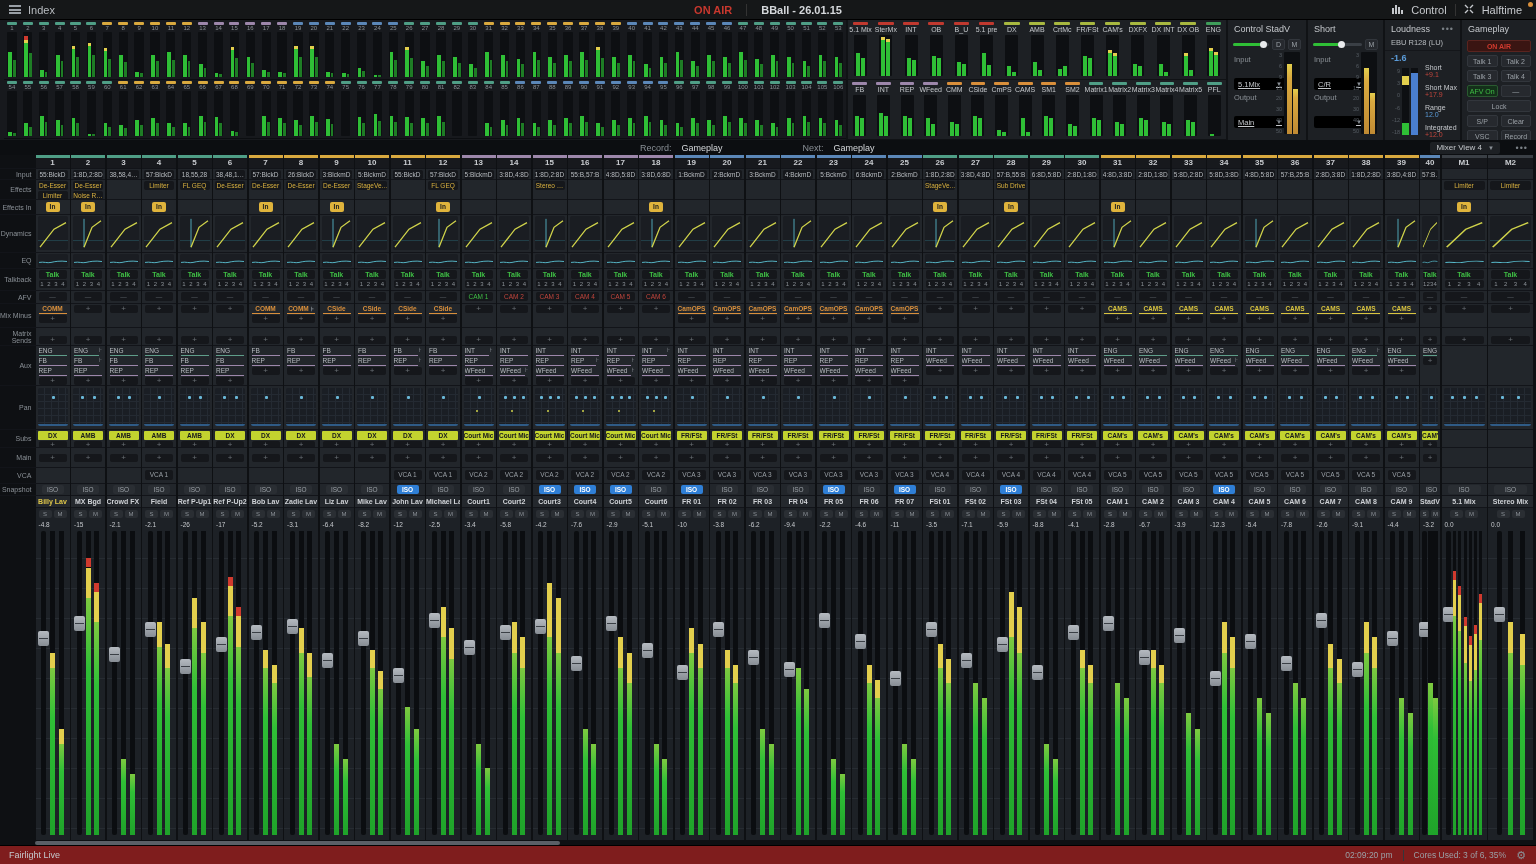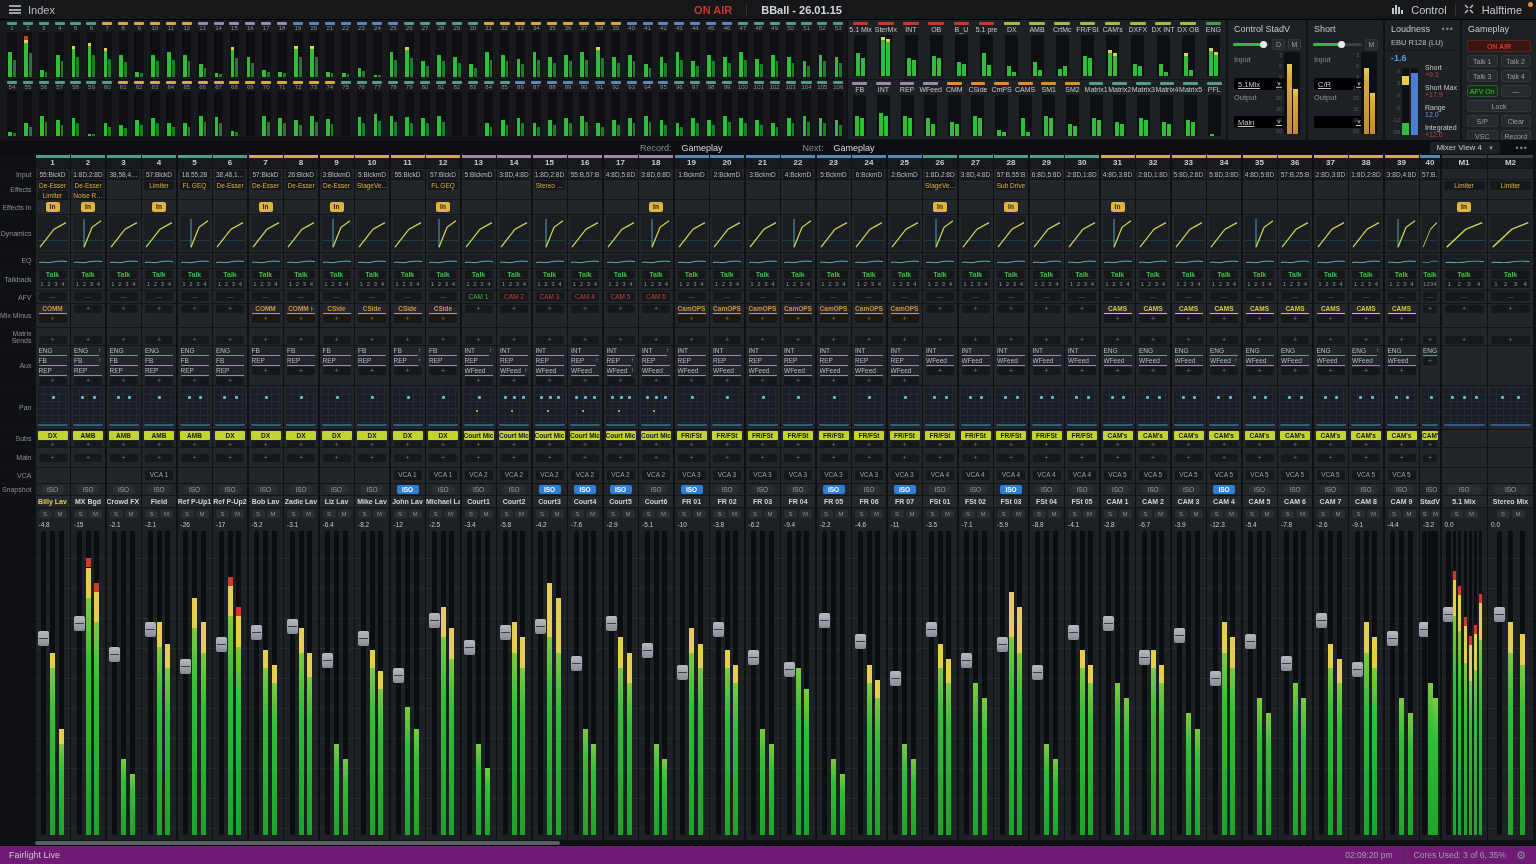--- a/index.html
+++ b/index.html
@@ -152,21 +152,21 @@
   .fhandle{position:absolute;left:-3px;width:11px;height:15px;background:linear-gradient(#b5bac0,#878d94);border-radius:2px;}
   .fhandle::after{content:"";position:absolute;left:1px;right:1px;top:7px;height:1px;background:#3a3f45;}
   .mtrack{width:5px;background:#0b0d10;position:relative;}
   .mtrack.thin{width:3px;}
   .mfill{position:absolute;left:0;right:0;bottom:0;background:linear-gradient(#7ec940,#2fbf36 30%,#1fa32a);}
   .mtip{position:absolute;left:0;right:0;background:#e3cf4d;}
   .mred{position:absolute;left:0;right:0;background:#d03a2e;}
   
   #hscroll{left:0;top:840px;width:1536px;height:5px;background:#0e1013;}
   #hthumb{position:absolute;left:35px;top:0.5px;width:525px;height:4px;background:#5a5f66;border-radius:2px;}
-  #statusbar{left:0;top:845px;width:1536px;height:19px;background:#701a75;border-top:1px solid #000;
+  #statusbar{left:0;top:845px;width:1536px;height:19px;background:#7f1d1d;border-top:1px solid #000;
     display:flex;align-items:center;font-size:9px;color:#c5c8cc;}
   #statusbar .appname{padding-left:9px;}
   .st-right{margin-left:auto;display:flex;align-items:center;gap:10px;padding-right:10px;color:#9aa0a6;font-size:8.5px;}
   .st-sep{width:1px;height:11px;background:#33363b;}
 </style>
 </head>
 <body>
 
 <div id="topbar" class="sec">
   <div class="tb-left">

